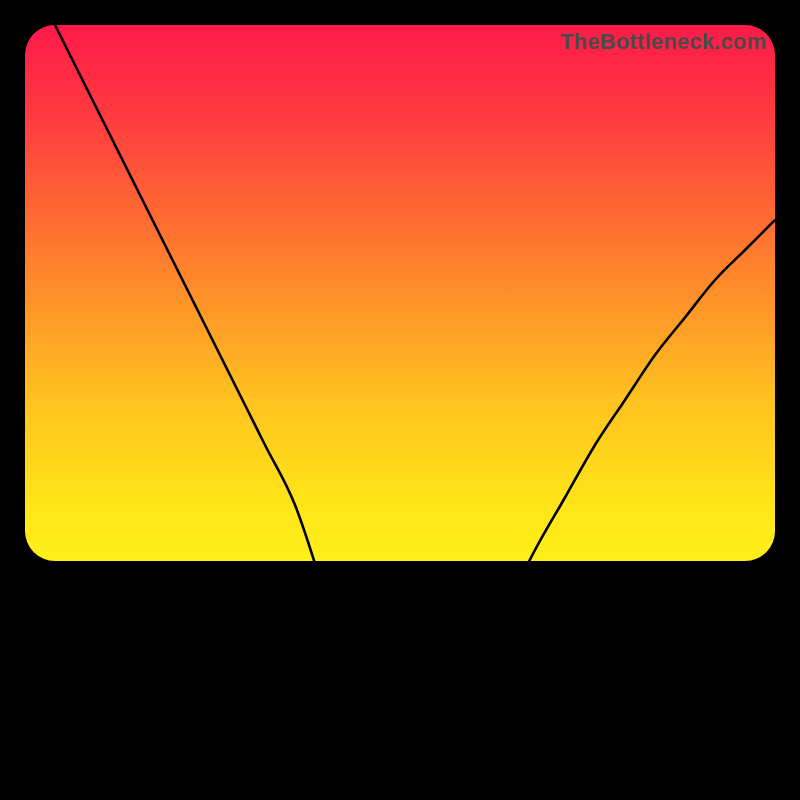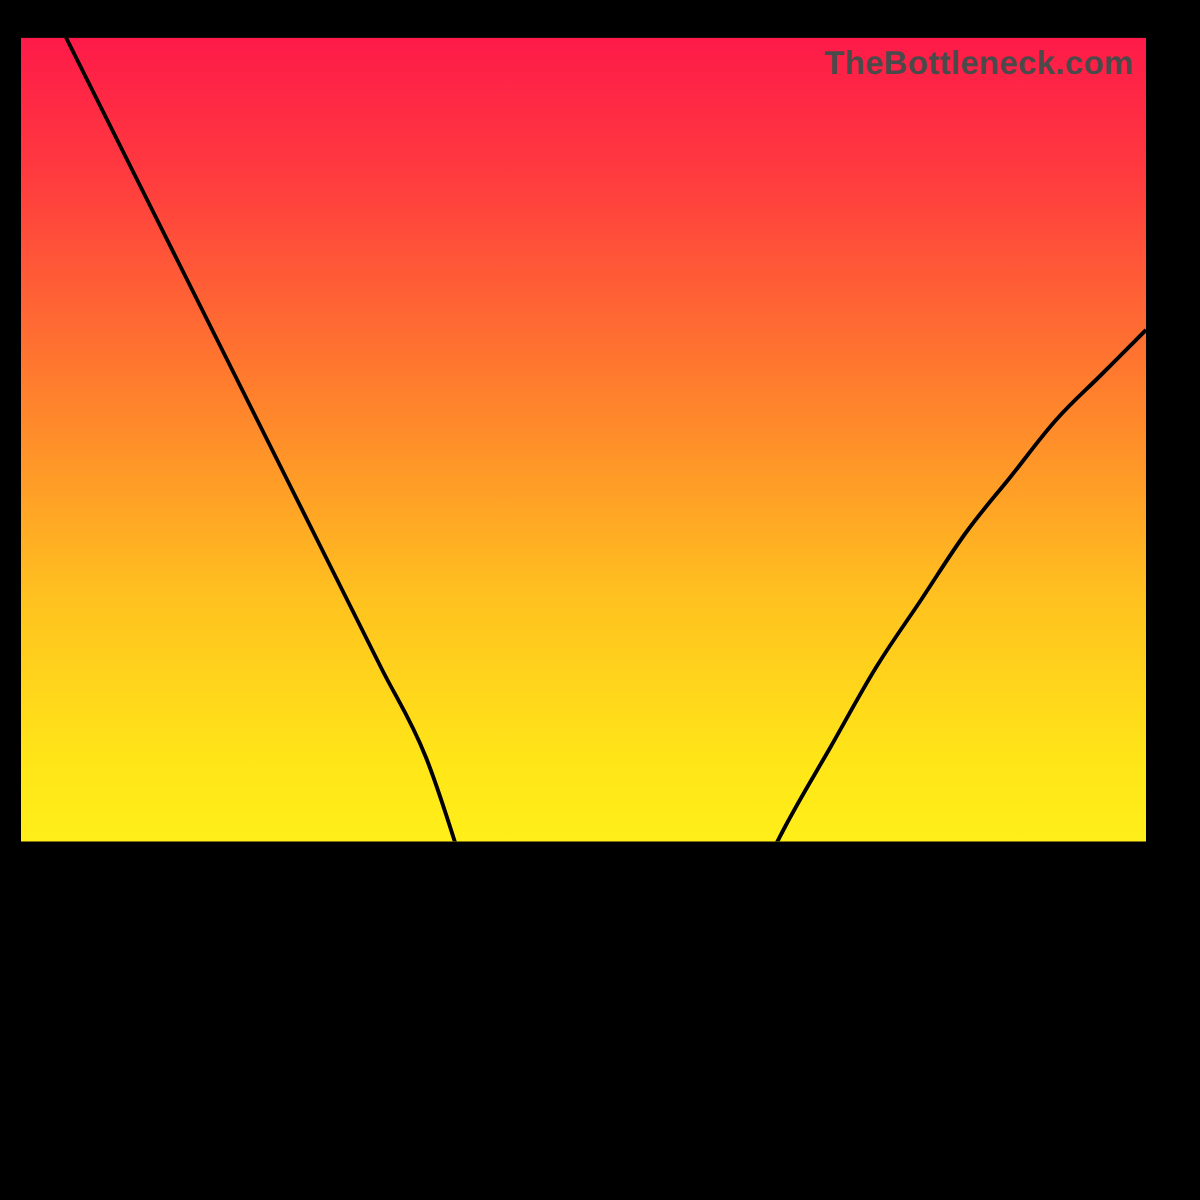--- a/index.html
+++ b/index.html
@@ -10,25 +10,26 @@
     overflow: hidden;
     background: #000;
   }
   .frame {
     position: absolute;
     inset: 0;
     background: #000;
   }
   .plot-area {
     position: absolute;
-    left: 14px;
+    left: 25px;
     top: 25px;
     width: 750px;
     height: 536px;
     overflow: hidden;
+    border-radius: 30px;
   }
   .gradient {
     position: absolute;
     inset: 0;
   }
   .watermark {
     position: absolute;
     top: 4px;
     right: 8px;
     font-family: Arial, Helvetica, sans-serif;

